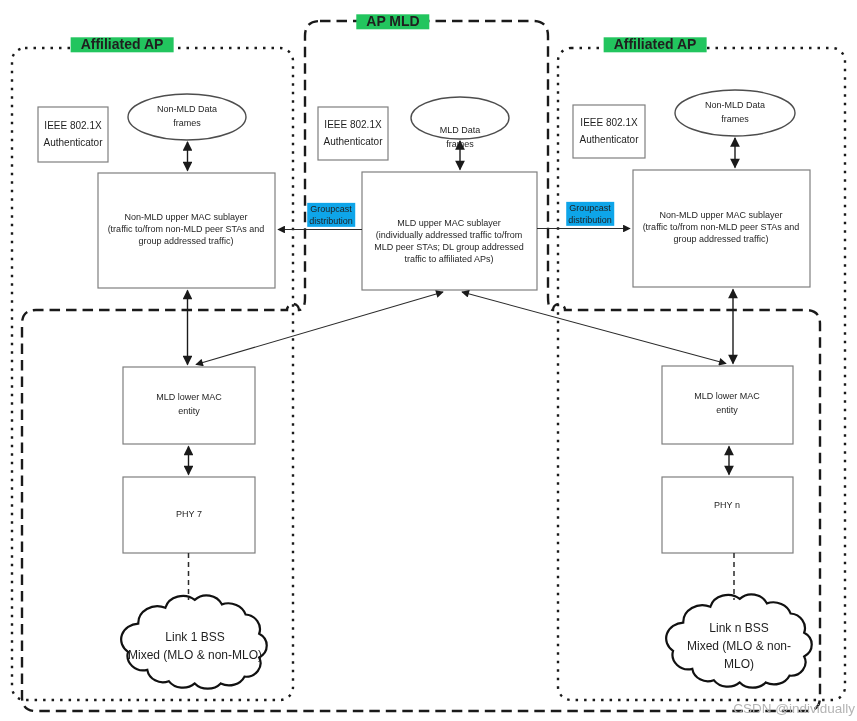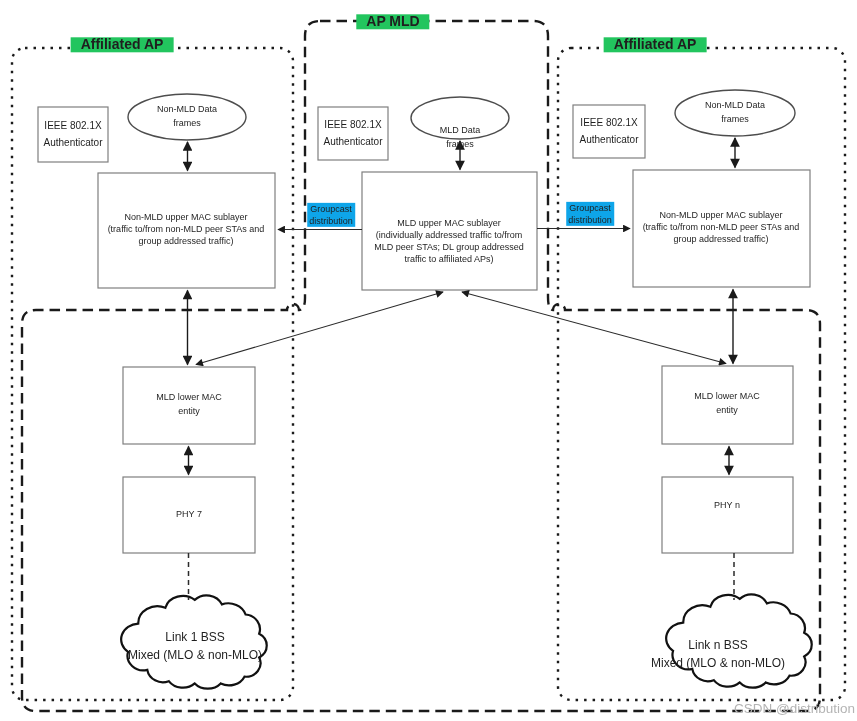--- a/index.html
+++ b/index.html
@@ -116,18 +116,18 @@
   <div class="lbl lh15" style="left:189px;top:404px;">MLD lower MAC
 entity</div>
   <div class="lbl lh15" style="left:727px;top:403px;">MLD lower MAC
 entity</div>
 
   <div class="lbl" style="left:189px;top:515px;">PHY 7</div>
   <div class="lbl" style="left:727px;top:506px;">PHY n</div>
 
   <div class="lbl lh145" style="left:195px;top:646px;">Link 1 BSS
 Mixed (MLO &amp; non-MLO)</div>
-  <div class="lbl lh145" style="left:718px;top:646px;margin-top:8px;">Link n BSS
+  <div class="lbl lh145" style="left:739px;top:646px;">Link n BSS
 Mixed (MLO &amp; non-MLO)</div>
 
-  <div class="watermark">CSDN @distribution</div>
+  <div class="watermark">CSDN @individually</div>
 
 </div>
 
 </body></html>

